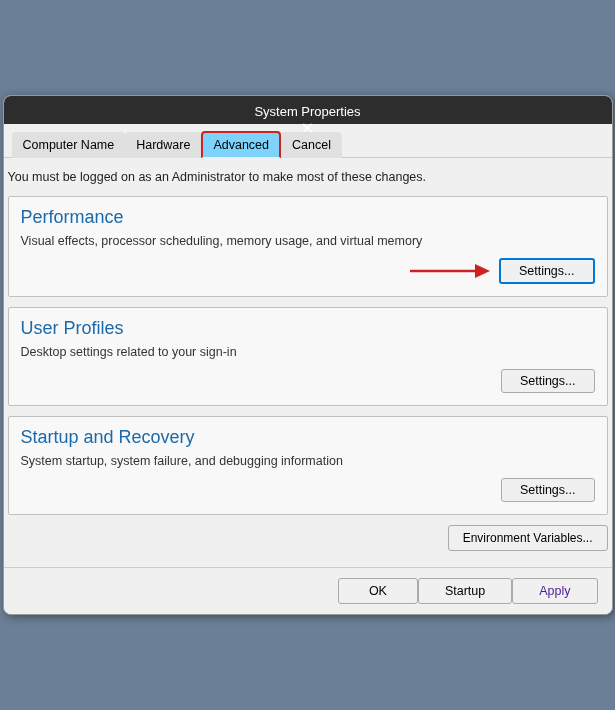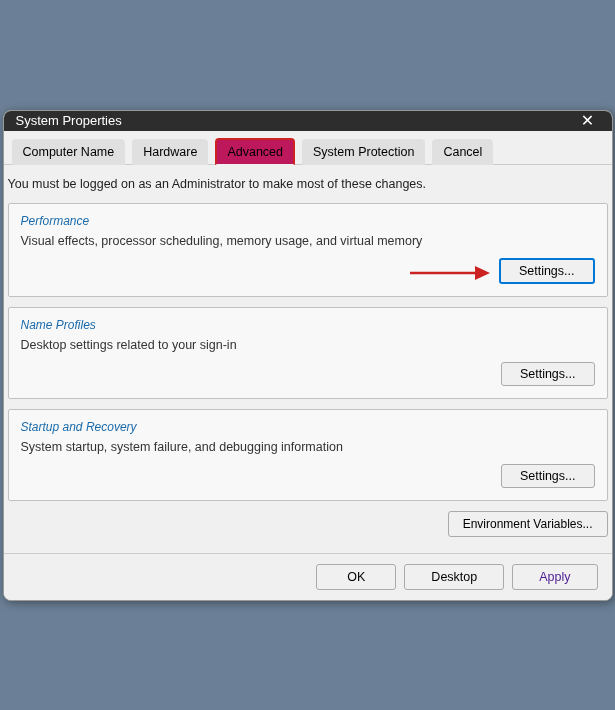--- a/index.html
+++ b/index.html
@@ -21,21 +21,22 @@
       border-radius: 8px;
       overflow: hidden;
     }
     .title-bar {
       background: #2d2d2d;
       color: white;
       display: flex;
       align-items: center;
       justify-content: space-between;
       padding: 8px 12px;
-      height: 20px;
+      height: 28px;
+      flex-direction: column;
     }
     .title-bar-title {
       font-size: 13px;
       font-weight: normal;
     }
     .close-btn {
       width: 24px;
       height: 24px;
       background: none;
       border: none;
@@ -47,35 +48,35 @@
       justify-content: center;
       border-radius: 4px;
     }
     .tab-bar {
       background: #f0f0f0;
       border-bottom: 1px solid #ccc;
       display: flex;
       align-items: flex-end;
       padding: 0 8px;
       padding-top: 6px;
-      gap: 7px;
+      gap: 0;
     }
     .tab {
       padding: 5px 10px;
       cursor: pointer;
       font-size: 12.5px;
       color: #000;
       border: 1px solid transparent;
       border-radius: 4px 4px 0 0;
       background: #e0e0e0;
       position: relative;
       bottom: -1px;
     }
     .tab.active {
-      background: #be185d;
+      background: #7dd3fc;
       border: 2px solid #cc2222;
       border-bottom: 1px solid #f0f0f0;
       font-weight: normal;
       z-index: 1;
     }
     .content {
       padding: 12px 4px;
       background: #f0f0f0;
     }
     .admin-notice {
@@ -84,34 +85,33 @@
       margin-bottom: 12px;
     }
     .section-box {
       border: 1px solid #c0c0c0;
       background: #f8f8f8;
       margin-bottom: 10px;
       padding: 10px 12px 12px;
       border-radius: 2px;
     }
     .section-title {
-      font-size: 12px;
+      font-size: 18px;
       color: #1a6aab;
       margin-bottom: 6px;
-      font-style: italic;
     }
     .section-desc {
       font-size: 12.5px;
       color: #333;
       margin-bottom: 10px;
     }
     .section-footer {
       display: flex;
       justify-content: flex-end;
-      align-items: flex-start;
+      align-items: center;
       position: relative;
     }
     .settings-btn {
       padding: 4px 18px;
       font-size: 12.5px;
       background: #f0f0f0;
       border: 1px solid #aaa;
       cursor: pointer;
       border-radius: 3px;
       min-width: 90px;
@@ -140,21 +140,21 @@
     .env-btn {
       padding: 5px 14px;
       font-size: 12px;
       background: #f0f0f0;
       border: 1px solid #aaa;
       cursor: pointer;
       border-radius: 3px;
     }
     .dialog-buttons {
       display: flex;
-      gap: 8px;
+      gap: 0;
     }
     .dialog-btn {
       padding: 5px 26px;
       font-size: 12.5px;
       background: #f0f0f0;
       border: 1px solid #aaa;
       cursor: pointer;
       border-radius: 3px;
       min-width: 80px;
     }
@@ -175,23 +175,20 @@
 
   <div class="tab-bar">
     <div class="tab">
       <span>Computer Name</span>
     </div>
     <div class="tab">
       <span>Hardware</span>
     </div>
     <div class="tab active">
       <span>Advanced</span>
-    </div>
-    <div class="tab">
-      <span>System Protection</span>
     </div>
     <div class="tab">
       <span>Cancel</span>
     </div>
   </div>
 
   <div class="content">
     <div class="admin-notice">You must be logged on as an Administrator to make most of these changes.</div>
 
     <div class="section-box">
@@ -202,21 +199,21 @@
           <svg class="arrow-svg" viewBox="0 0 90 30">
             <line x1="5" y1="15" x2="70" y2="15" stroke="#cc2222" stroke-width="2.5"></line>
             <polygon points="70,8 85,15 70,22" fill="#cc2222"></polygon>
           </svg>
         </div>
         <button class="settings-btn highlighted">Settings...</button>
       </div>
     </div>
 
     <div class="section-box">
-      <div class="section-title">Name Profiles</div>
+      <div class="section-title">User Profiles</div>
       <div class="section-desc">Desktop settings related to your sign-in</div>
       <div class="section-footer">
         <button class="settings-btn">Settings...</button>
       </div>
     </div>
 
     <div class="section-box">
       <div class="section-title">Startup and Recovery</div>
       <div class="section-desc">System startup, system failure, and debugging information</div>
       <div class="section-footer">
@@ -226,17 +223,17 @@
 
     <div style="display:flex; justify-content:flex-end; margin-top:10px; margin-bottom:4px;">
       <button class="env-btn">Environment Variables...</button>
     </div>
   </div>
 
   <div class="bottom-bar">
     <div></div>
     <div class="dialog-buttons">
       <button class="dialog-btn">OK</button>
-      <button class="dialog-btn">Desktop</button>
+      <button class="dialog-btn">Startup</button>
       <button class="dialog-btn disabled">Apply</button>
     </div>
   </div>
 </div>
 
 </body></html>

